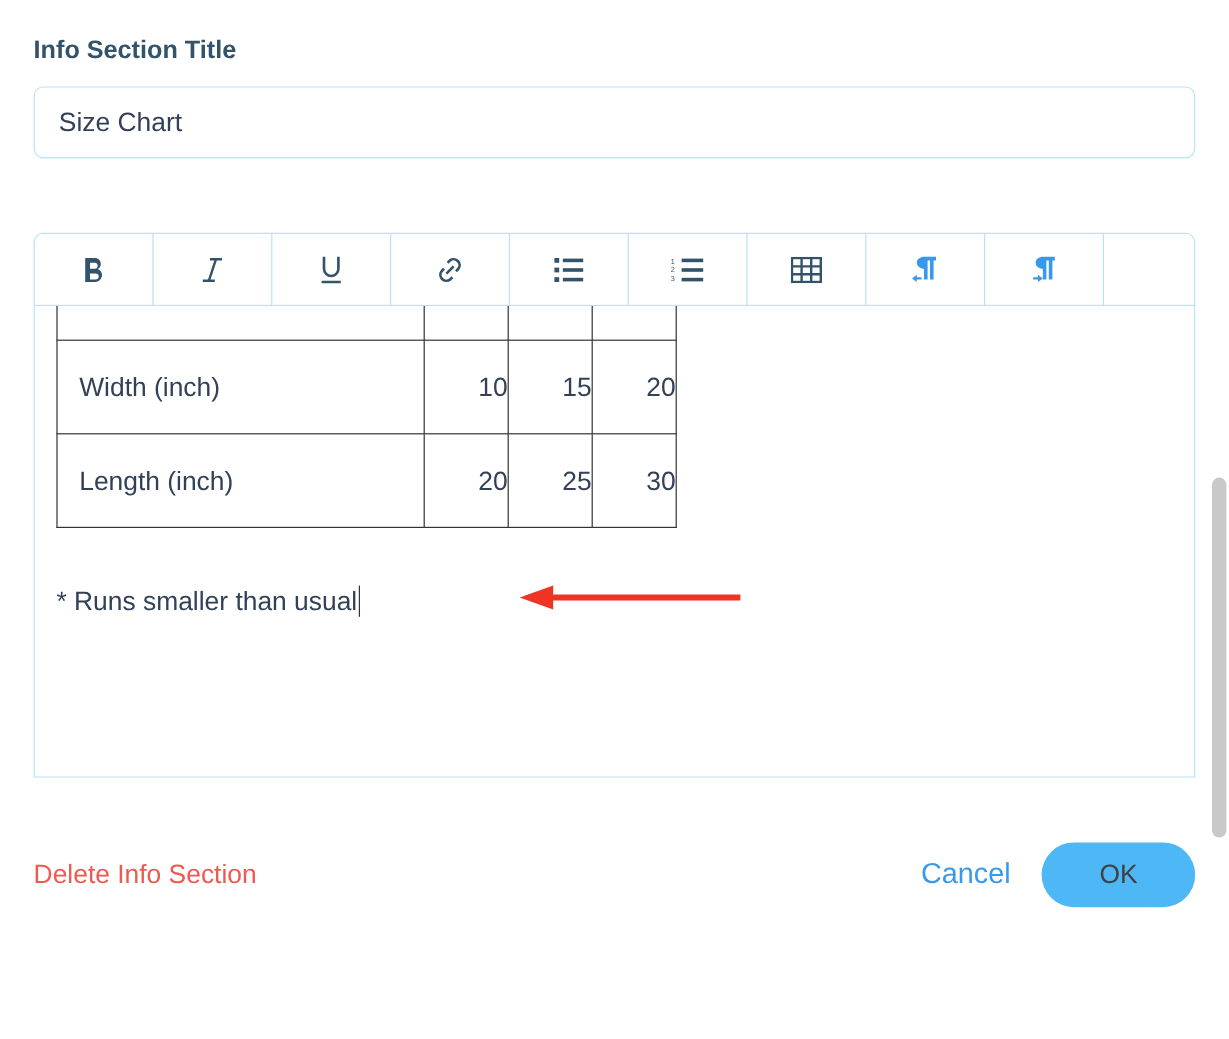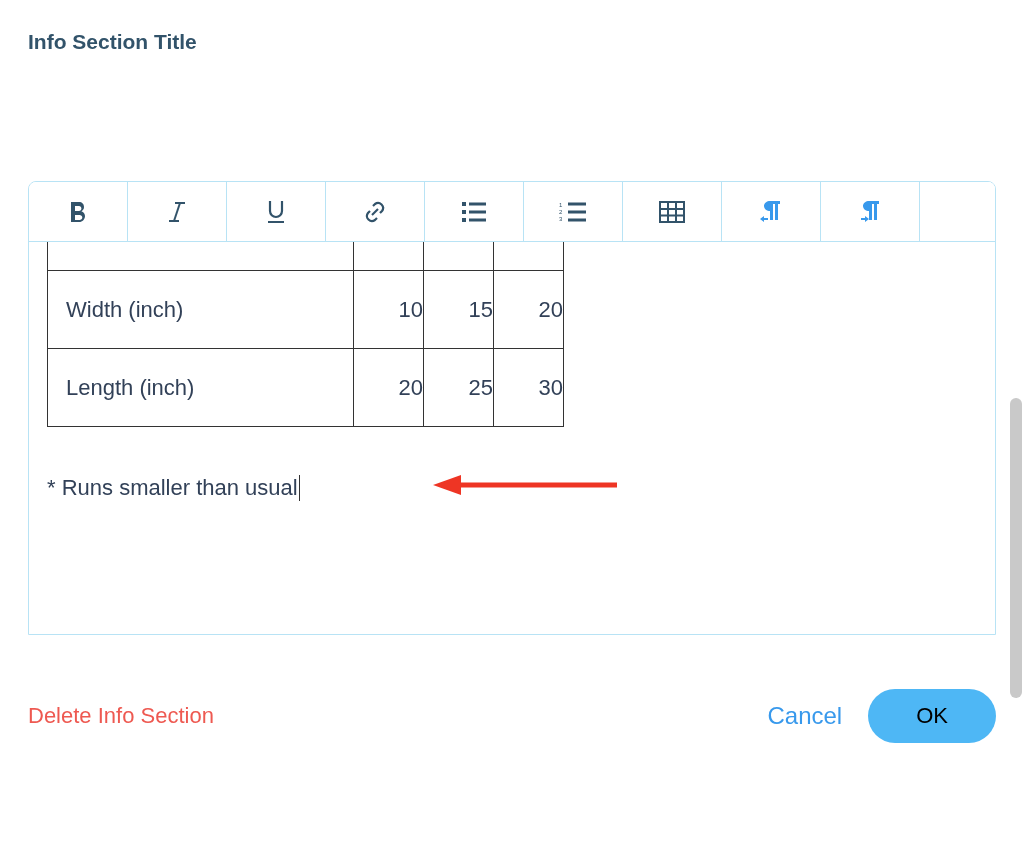--- a/index.html
+++ b/index.html
@@ -44,21 +44,20 @@
     outline: none;
   }
   .gap1 { height: 62px; }
 
   .editor-wrap {
     width: 100%;
     border: 1px solid var(--blue-line);
     border-radius: 8px 8px 0 0;
     position: relative;
     overflow: hidden;
-    margin-top: 47px;
   }
   .toolbar {
     display: flex;
     height: 60px;
     background: #ffffff;
   }
   .tbtn {
     flex: 0 0 auto;
     width: 99px;
     height: 60px;
@@ -159,35 +158,36 @@
   }
   .spacer { flex: 1 1 auto; }
   .cancel-link {
     color: var(--txt-link);
     font-size: 24px;
     cursor: pointer;
     margin-right: 26px;
   }
   .ok-btn {
     background: #4eb7f5;
-    color: #000000;
+    color: #404040;
     font-size: 22px;
     border: none;
     border-radius: 28px;
     padding: 14px 48px;
     cursor: pointer;
     text-align: center;
   }
 </style>
 </head>
 <body>
 
 <div class="page">
 
   <div class="field-label">Info Section Title</div>
+  <input class="title-input" type="text" value="Size Chart" style="">
 
   <div class="gap1"></div>
 
 
   <div class="editor-wrap">
     <div class="toolbar">
       <div class="tbtn">
         <span>
           <svg width="22" height="24" viewBox="0 0 22 24" fill="currentColor">
               <path d="M4 2h8c3 0 5 2 5 5 0 2-1 3.4-2.6 4.2C16.5 12 18 13.8 18 16c0 3.3-2.4 6-6 6H4V2zm4 4v5h4c1.4 0 2.4-1 2.4-2.5S13.4 6 12 6H8zm0 9v5h4.5c1.6 0 2.8-1.1 2.8-2.5S14.1 15 12.5 15H8z"></path>

